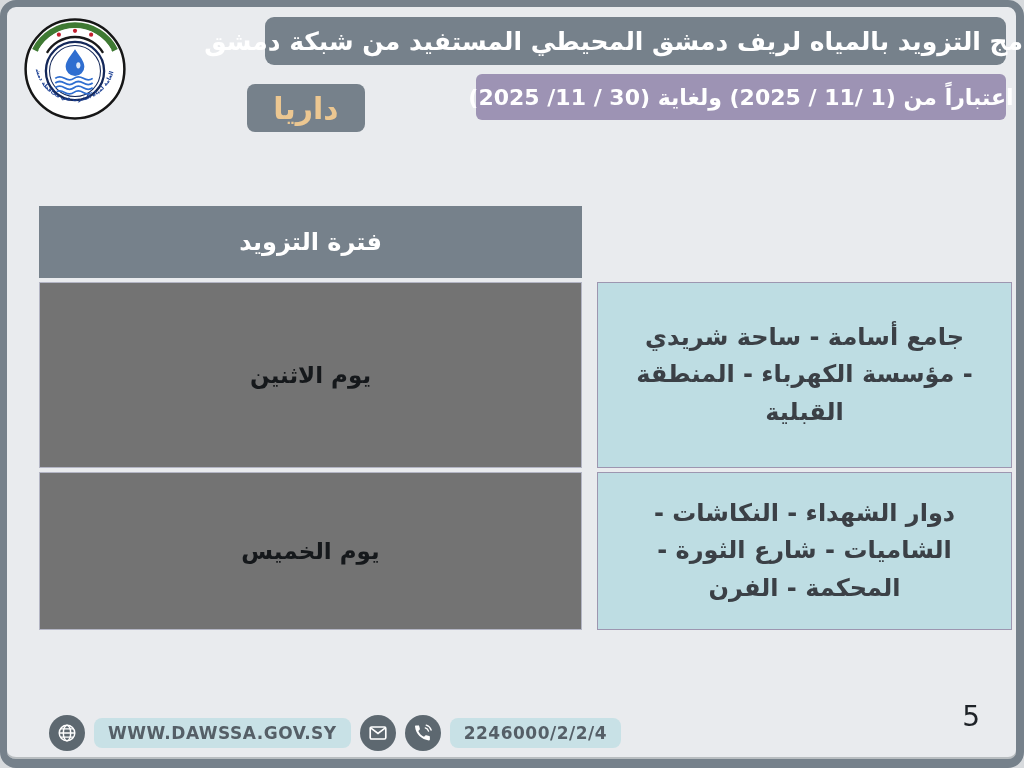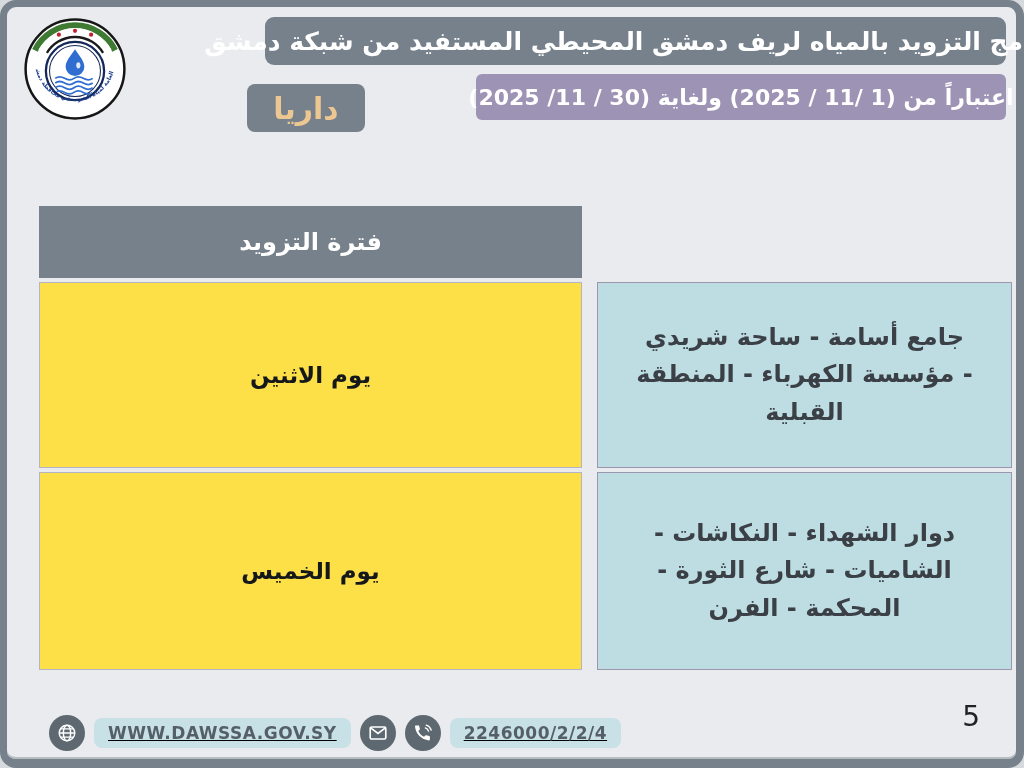--- a/index.html
+++ b/index.html
@@ -41,28 +41,28 @@
   
   .cell{
     position:absolute;box-sizing:border-box;
     display:flex;align-items:center;justify-content:center;
     text-align:center;direction:rtl;font-weight:bold;margin-top:32px;
   }
   .col-period{left:32px;width:543px;}
   .col-area{left:590px;width:415px;}
   .thead{top:167px;height:72px;background:#76818b;color:#ffffff;font-size:24px;}
   .row1{top:243px;height:186px;}
-  .row2{top:433px;height:198px;}
-  .period-cell{background:#fde047;border:1px solid #b3b5c4;color:#15181b;font-size:23px;}
+  .row2{top:433px;height:158px;}
+  .period-cell{background:#737373;border:1px solid #b3b5c4;color:#15181b;font-size:23px;}
   .area-cell{background:#bedde3;border:1px solid #9d96b0;color:#3b4046;font-size:24px;
              line-height:1.55;padding:0 38px;}
   
   .footer{
     position:absolute;left:42px;bottom:6px;height:40px;
-    display:flex;align-items:center;gap:9px;text-decoration:underline;
+    display:flex;align-items:center;gap:9px;
   }
   .f-icon{
     width:36px;height:36px;border-radius:50%;background:#5d6870;
     display:flex;align-items:center;justify-content:center;flex:0 0 auto;
   }
   .f-icon svg{width:22px;height:22px;}
   .pill{
     background:#c8e1e6;border-radius:8px;padding:5px 14px;
     color:#555f67;font-weight:bold;font-size:17px;letter-spacing:.5px;
     white-space:nowrap;

